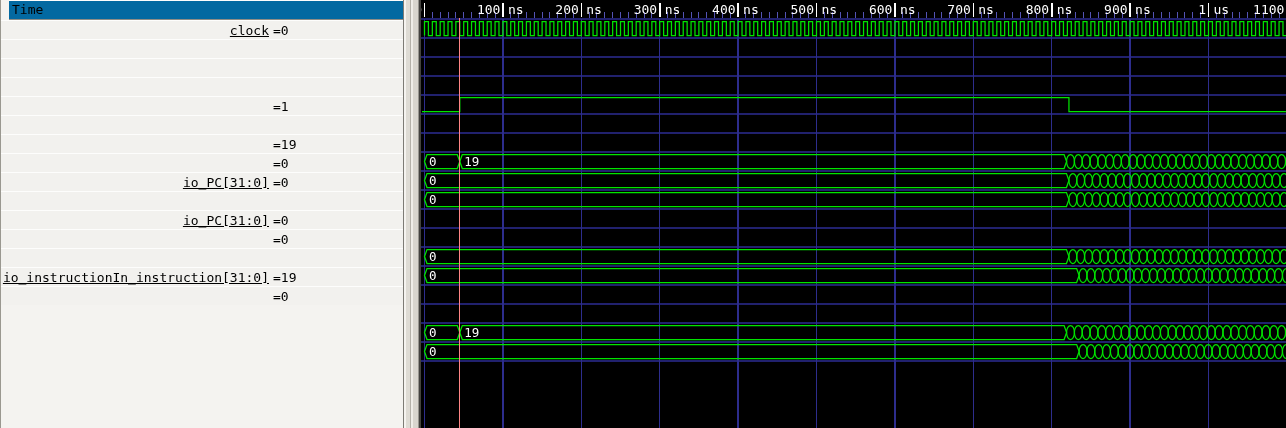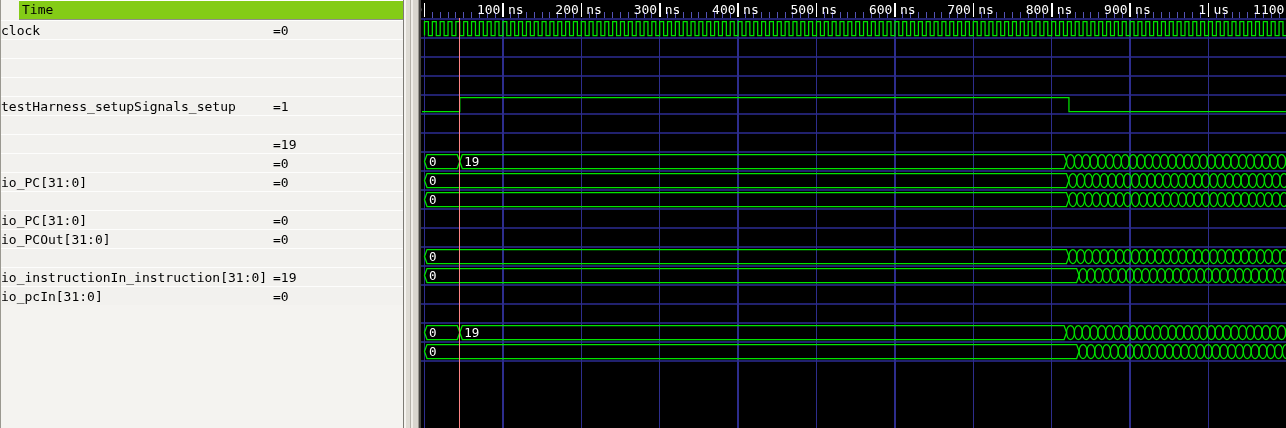--- a/index.html
+++ b/index.html
@@ -7,30 +7,30 @@
     position:relative;width:1286px;height:428px;overflow:hidden;
     font-family:"DejaVu Sans Mono","Liberation Mono",monospace;
     background:#000;
   }
   
   .names-panel{
     position:absolute;left:0;top:0;width:403px;height:428px;
     background:#f4f3f0;overflow:hidden;border-left:1px solid #9a9890;box-sizing:border-box;
   }
   .names-header{
-    position:absolute;left:18px;top:0;width:100%;height:20px;box-sizing:border-box;
-    background:#84cc16;border-top:1px solid #fdfdfc;border-bottom:1px solid #8f8d86;
+    position:absolute;left:8px;top:0;width:100%;height:20px;box-sizing:border-box;
+    background:#0369a1;border-top:1px solid #fdfdfc;border-bottom:1px solid #8f8d86;
     color:#000;font-size:13px;line-height:18px;padding-left:3px;
   }
   .names-rows{position:absolute;left:0;top:20px;width:100%;}
   .nrow{position:relative;height:19px;box-sizing:border-box;
     border-top:1px solid #fdfdfc;background:#f2f1ee;}
   .nrow .nm{
     position:absolute;left:0;top:0;width:268px;height:19px;
-    text-align:left;font-size:13px;line-height:19px;color:#000;white-space:pre;
+    text-align:right;font-size:13px;line-height:19px;color:#000;white-space:pre;text-decoration:underline;
   }
   .nrow.group .nm{color:#14532d;margin-top:36px;}
   .nrow .val{
     position:absolute;left:272px;top:0;height:19px;
     font-size:13px;line-height:19px;color:#000;white-space:pre;
   }
   
   .sash{
     position:absolute;left:403px;top:0;width:18px;height:428px;
     background:linear-gradient(to right,
@@ -55,50 +55,47 @@
         <div class="nrow">
           <span class="nm">clock</span>
           <span class="val">=0</span>
         </div>
         <div class="nrow"></div>
         <div class="nrow"></div>
         <div class="nrow group">
           <span class="nm">Setup</span>
         </div>
         <div class="nrow">
-          <span class="nm">testHarness_setupSignals_setup</span>
           <span class="val">=1</span>
         </div>
         <div class="nrow"></div>
         <div class="nrow">
           <span class="val">=19</span>
         </div>
         <div class="nrow">
           <span class="val">=0</span>
         </div>
         <div class="nrow">
           <span class="nm">io_PC[31:0]</span>
           <span class="val">=0</span>
         </div>
         <div class="nrow"></div>
         <div class="nrow">
           <span class="nm">io_PC[31:0]</span>
           <span class="val">=0</span>
         </div>
         <div class="nrow">
-          <span class="nm">io_PCOut[31:0]</span>
           <span class="val">=0</span>
         </div>
         <div class="nrow"></div>
         <div class="nrow">
           <span class="nm">io_instructionIn_instruction[31:0]</span>
           <span class="val">=19</span>
         </div>
         <div class="nrow">
-          <span class="nm">io_pcIn[31:0]</span>
           <span class="val">=0</span>
         </div>
       </div>
   </div>
 
   <div class="sash"></div>
 
   <div class="wave-panel">
     <svg id="wave-svg" width="865" height="428" viewBox="0 0 865 428">
         <rect x="0" y="0" width="865" height="428" fill="#000"></rect>

